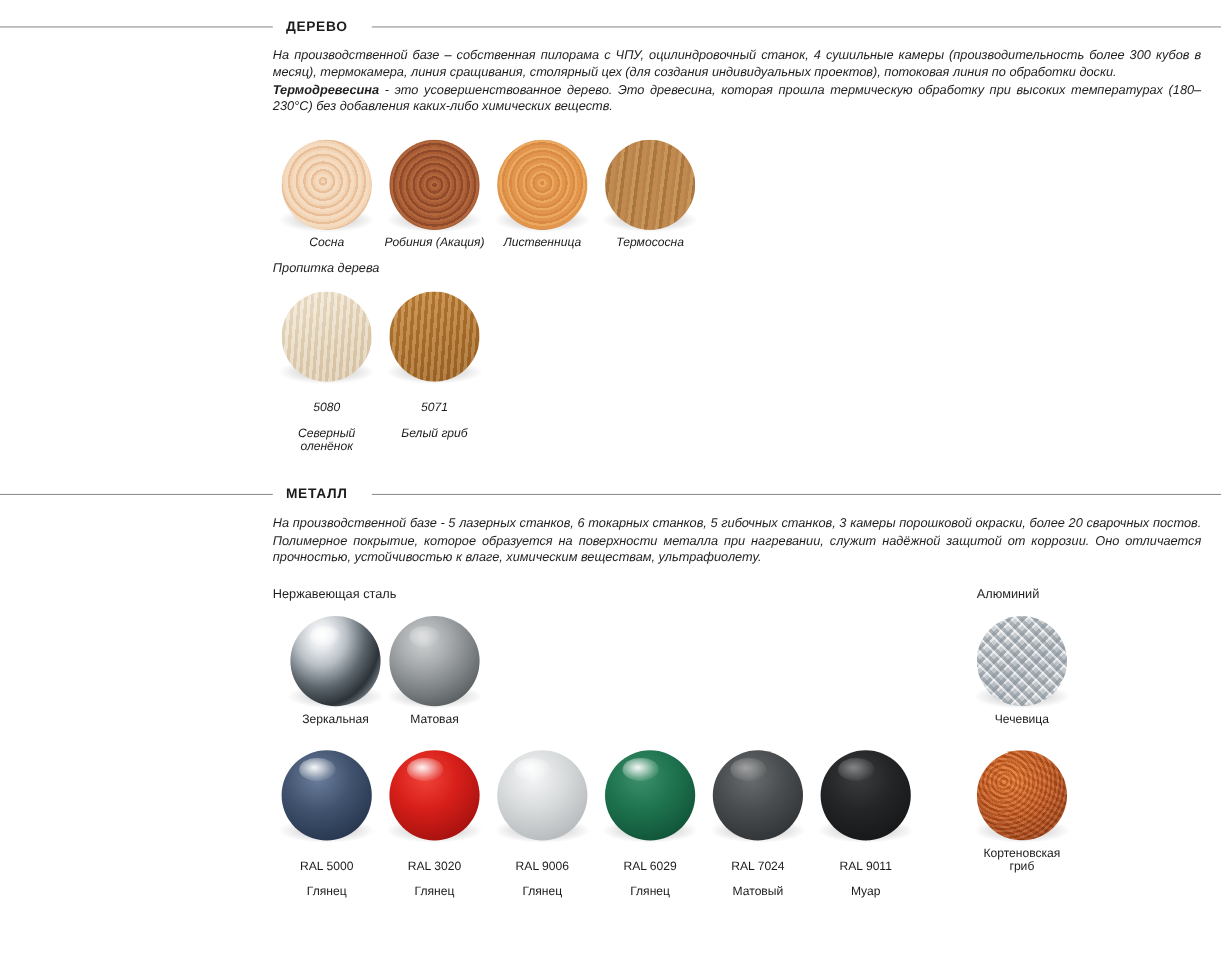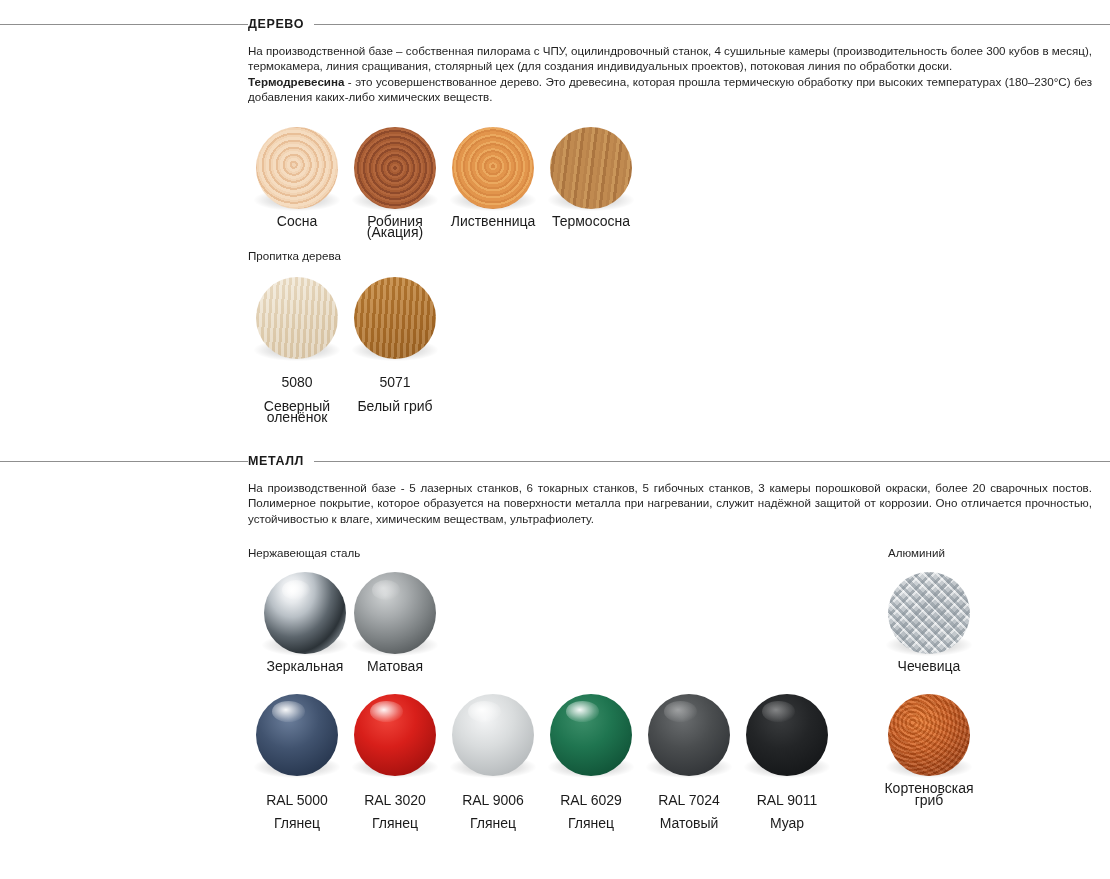--- a/index.html
+++ b/index.html
@@ -18,21 +18,21 @@
     position: relative;
     width: 1110px;
     height: 879px;
     padding: 0;
   }
 
   
   .sec-head {
     display: flex;
     align-items: center;
-    gap: 0;
+    gap: 12px;
     padding-left: 0;
   }
   .sec-head .rule-left {
     width: 248px;
     height: 1px;
     background: #8f8f8f;
     flex: 0 0 248px;
     margin-top: 1px;
   }
   .sec-head .title {
@@ -46,20 +46,21 @@
   .sec-head .rule-right {
     height: 1px;
     background: #8f8f8f;
     flex: 1 1 auto;
     margin-top: 1px;
   }
 
   .content {
     margin-left: 248px;
     margin-right: 18px;
+    font-style: italic;
   }
 
   .para {
     font-size: 11.6px;
     line-height: 15.4px;
     text-align: justify;
     color: #1f1f1f;
     margin: 0;
   }
   .para b { font-weight: bold; }
@@ -81,21 +82,21 @@
     position: relative;
   }
   .sw-circle {
     width: 82px; height: 82px;
     border-radius: 50%;
     margin: 0 auto;
     position: relative;
     overflow: hidden;
   }
   .sw-caption {
-    font-size: 14px;
+    font-size: 11px;
     line-height: 11.6px;
     margin-top: 7px;
     color: #1b1b1b;
     white-space: pre-line;
   }
 
   
   .shadow::after {
     content: "";
     position: absolute;

